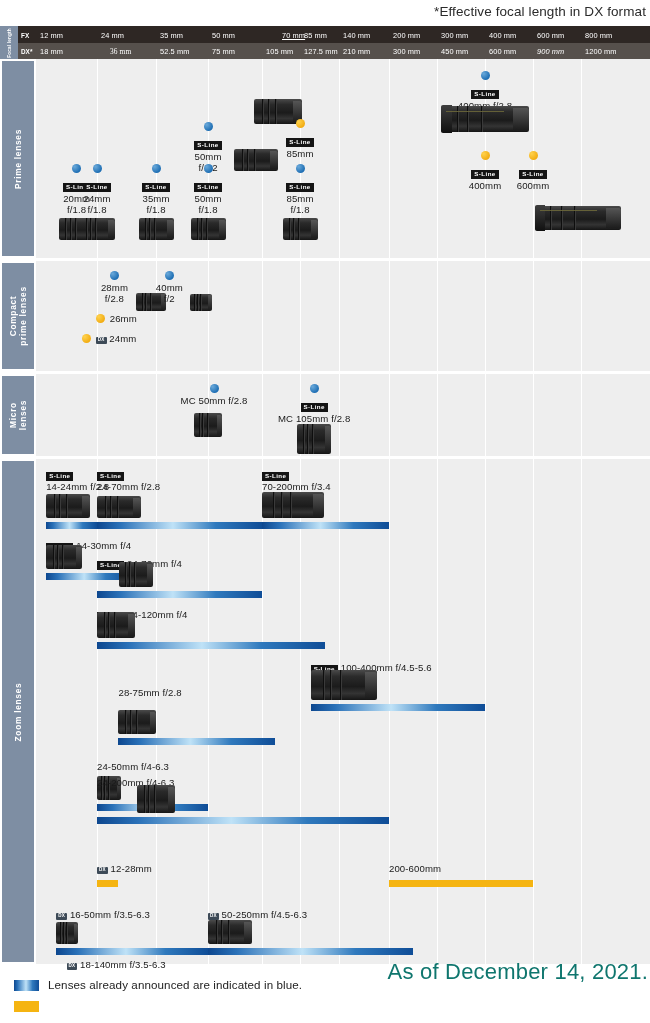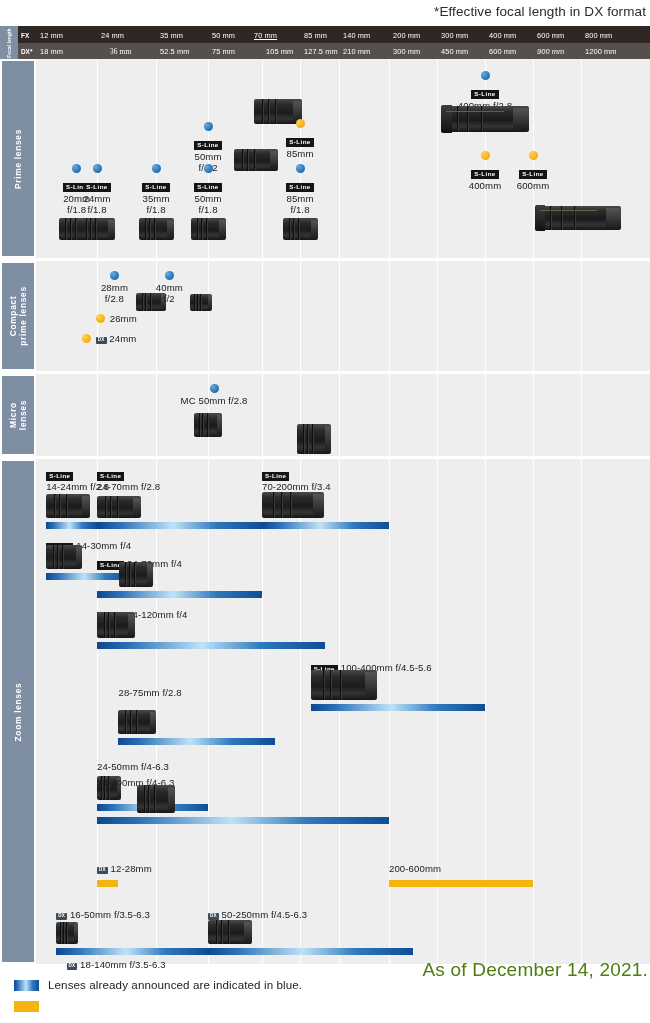--- a/index.html
+++ b/index.html
@@ -146,21 +146,21 @@
 
   
   #legend{position:absolute;left:0;top:970px;width:650px;height:53px;background:#fff;}
   .lgrow{position:absolute;left:14px;font-size:11.6px;color:#222;letter-spacing:.1px;}
   .lgsw{position:absolute;left:14px;width:25px;height:11px;}
   .lgsw.blue{background:linear-gradient(90deg,#0d478f 0%,#2a71b8 14%,#bfe2f7 48%,#2f79bd 74%,#0f4d97 100%);}
   .lgsw.yellow{background:#f5b411;}
   .lgtext{position:absolute;left:48px;white-space:nowrap;}
   #asof{
     position:absolute;right:2px;top:959px;
-    font-size:19px;color:#4d7c0f;letter-spacing:.2px;white-space:nowrap;
+    font-size:22px;color:#0f766e;letter-spacing:.2px;white-space:nowrap;
   }
 </style>
 </head>
 <body>
 
 <div id="note">*Effective focal length in DX format</div>
 
 <div id="scale">
   <div class="rowlabel">
     <span>Focal length</span>
@@ -173,21 +173,21 @@
         <span>DX*</span>
       </div>
   </div>
   <div class="bandFX"></div>
   <div class="bandDX"></div>
   <div id="fxticks">
       <div class="tick tickFX" style="left: 40px;">12 mm</div>
       <div class="tick tickFX" style="left: 101px;">24 mm</div>
       <div class="tick tickFX" style="left: 160px;">35 mm</div>
       <div class="tick tickFX" style="left: 212px;">50 mm</div>
-      <div class="tick tickFX" style="left: 254px; text-decoration: underline;">70 mm</div>
+      <div class="tick tickFX" style="left: 282px; text-decoration: underline;">70 mm</div>
       <div class="tick tickFX" style="left: 304px;">85 mm</div>
       <div class="tick tickFX" style="left: 343px;">140 mm</div>
       <div class="tick tickFX" style="left: 393px;">200 mm</div>
       <div class="tick tickFX" style="left: 441px;">300 mm</div>
       <div class="tick tickFX" style="left: 489px;">400 mm</div>
       <div class="tick tickFX" style="left: 537px;">600 mm</div>
       <div class="tick tickFX" style="left: 585px;">800 mm</div>
     </div>
   <div id="dxticks">
       <div class="tick tickDX" style="left: 40px;">18 mm</div>
@@ -420,20 +420,25 @@
           <div class="dot"></div>
           <div class="lbl c">MC 50mm f/2.8</div>
         </div>
         <div class="lens" style="width: 28px; height: 24px; position: absolute; left: 158px; top: 37px;">
           <div class="barrel"></div>
           <div class="ring" style="left:5.04px"></div>
           <div class="ring" style="left:8.4px"></div>
           <div class="ring" style="left:12.6px"></div>
           <div class="mount"></div>
         </div>
+        <div class="item" style="left: 226.182px; top: 10px; width: 104px;">
+          <div class="dot"></div>
+          <div style="text-align: center;"><span class="sbadge">S-Line</span></div>
+          <div class="lbl c">MC 105mm f/2.8</div>
+        </div>
         <div class="lens" style="width: 34px; height: 30px; position: absolute; left: 261.182px; top: 48px;">
           <div class="barrel"></div>
           <div class="ring" style="left:6.12px"></div>
           <div class="ring" style="left:10.2px"></div>
           <div class="ring" style="left:15.3px"></div>
           <div class="mount"></div>
         </div>
       </div>
   </div>
 

